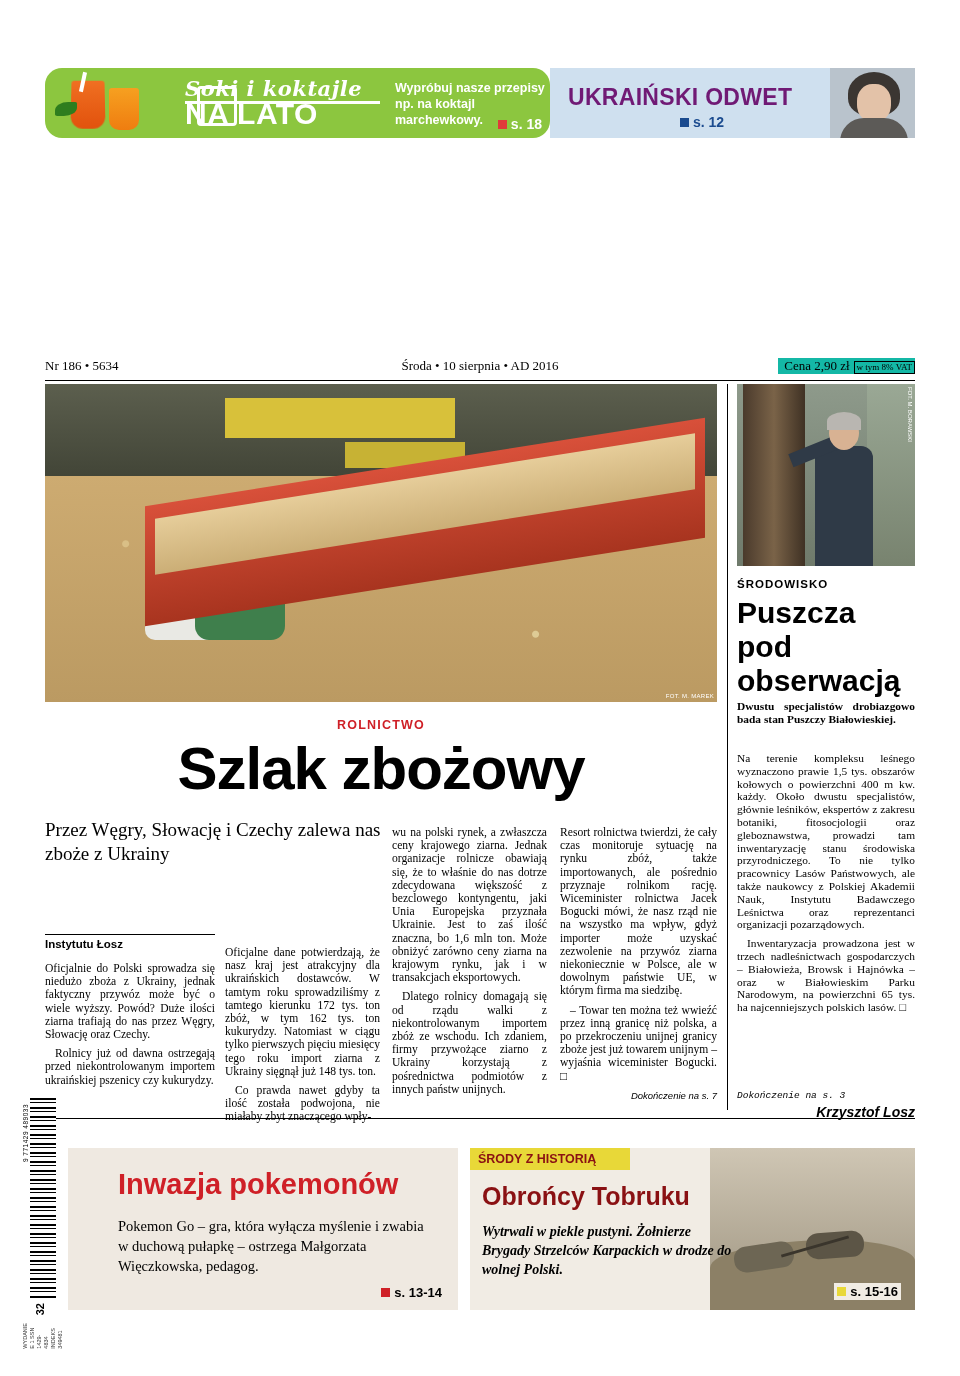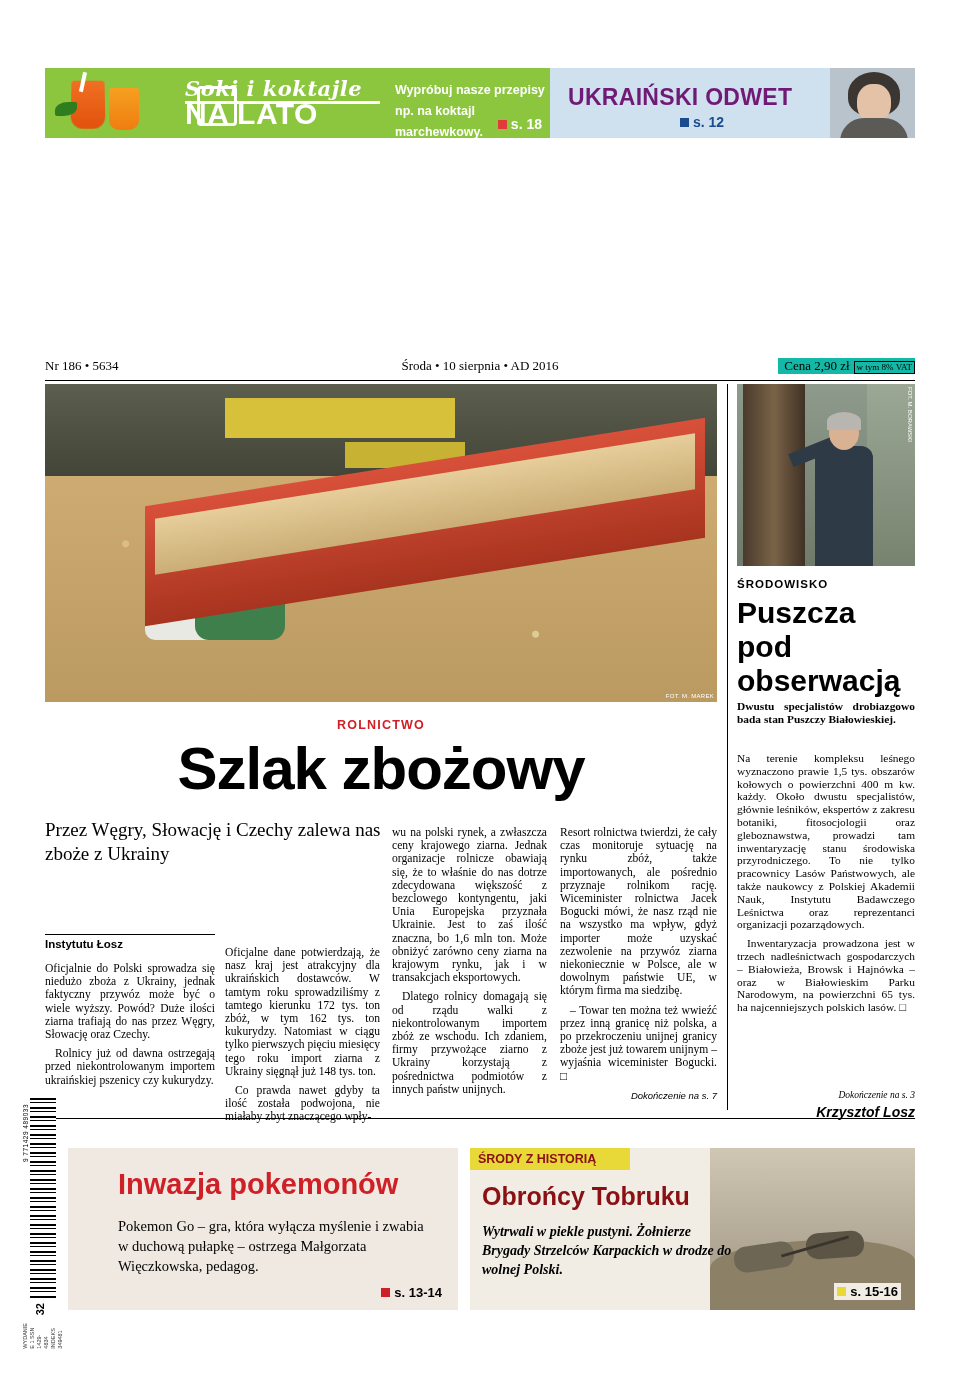--- a/index.html
+++ b/index.html
@@ -8,31 +8,31 @@
     background:#ffffff;
     font-family:"Liberation Serif", serif;
     color:#000;
     position:relative;
     overflow:hidden;
   }
   .page{position:relative;width:960px;height:1376px;}
 
   
   .promo{position:absolute;left:45px;top:68px;width:870px;height:70px;display:flex;}
-  .promo-left{width:505px;height:70px;background:#8cc63f;position:relative;display:flex;align-items:center;overflow:hidden;}
+  .promo-left{width:505px;height:70px;background:#8cc63f;position:relative;display:flex;align-items:center;overflow:hidden;border-radius:17px;}
   .juice-art{position:absolute;left:6px;top:4px;width:120px;height:62px;}
   .glass{position:absolute;left:20px;top:8px;width:34px;height:48px;background:linear-gradient(#f07022,#e2520d);border-radius:3px 3px 12px 12px;transform:perspective(40px) rotateX(3deg);}
   .glass2{position:absolute;left:58px;top:16px;width:30px;height:42px;background:linear-gradient(#f6a020,#ef7d10);border-radius:3px 3px 10px 10px;}
   .straw{position:absolute;left:30px;top:0px;width:4px;height:20px;background:#fff;transform:rotate(12deg);}
   .leaf{position:absolute;left:4px;top:30px;width:22px;height:14px;background:#2e7d1e;border-radius:60% 10% 60% 10%;}
   .promo-title{position:absolute;left:140px;top:8px;width:210px;color:#fff;}
   .promo-title .l1{font-family:"DejaVu Serif", serif;font-style:italic;font-size:21px;font-weight:bold;letter-spacing:.5px;}
   .promo-title .l2{font-family:"Liberation Sans", sans-serif;font-size:30px;font-weight:bold;letter-spacing:.5px;margin-top:-4px;}
   .promo-underline{position:absolute;left:140px;top:33px;width:195px;height:3px;background:#fff;}
-  .promo-txt{position:absolute;left:350px;top:12px;width:150px;color:#fff;font-family:"Liberation Sans", sans-serif;font-size:12.5px;line-height:21px;font-weight:bold;}
+  .promo-txt{position:absolute;left:350px;top:12px;width:150px;color:#fff;font-family:"Liberation Sans", sans-serif;font-size:12.5px;line-height:16px;font-weight:bold;}
   .promo-ico{width:34px;height:34px;border:3px solid #fff;border-radius:4px;position:absolute;left:152px;top:18px;}
   .promo-page{position:absolute;right:8px;bottom:6px;color:#fff;font-family:"Liberation Sans", sans-serif;font-weight:bold;font-size:14px;}
   .promo-page .mark{display:inline-block;width:9px;height:9px;background:#e03a3a;margin-right:4px;}
 
   .promo-right{width:365px;height:70px;background:#cfe0ef;position:relative;}
   .promo-right .head{position:absolute;left:18px;top:16px;font-family:"Liberation Sans", sans-serif;font-weight:bold;font-size:23px;color:#701a75;letter-spacing:.3px;}
   .promo-right .pg{position:absolute;left:130px;bottom:8px;font-family:"Liberation Sans", sans-serif;font-weight:bold;font-size:14px;color:#1b4b8f;}
   .promo-right .pg .mark{display:inline-block;width:9px;height:9px;background:#1b4b8f;margin-right:4px;}
   .portrait{position:absolute;right:0;top:0;width:85px;height:70px;background:#b9c3cc;overflow:hidden;}
   .portrait .hair{position:absolute;left:18px;top:4px;width:52px;height:44px;background:#3b3632;border-radius:50% 50% 40% 40%;}
@@ -96,21 +96,21 @@
   .man-hair{position:absolute;left:90px;top:28px;width:34px;height:18px;background:#b9b6b1;border-radius:50% 50% 0 0;}
   .man-arm{position:absolute;left:52px;top:60px;width:52px;height:14px;background:#2f3a47;transform:rotate(-22deg);}
   .forest{position:absolute;left:130px;top:0;width:48px;height:182px;background:linear-gradient(#9aa895,#78836f);}
   .sidephoto .cred{position:absolute;right:2px;top:58px;font-family:"Liberation Sans", sans-serif;font-size:6px;color:#fff;transform:rotate(90deg);transform-origin:right top;}
 
   .side-kicker{position:absolute;left:737px;top:578px;font-family:"Liberation Sans", sans-serif;font-weight:bold;font-size:11.5px;letter-spacing:1px;}
   .side-head{position:absolute;left:737px;top:596px;width:180px;font-family:"Liberation Sans", sans-serif;font-weight:bold;font-size:30px;line-height:34px;}
   .side-lead{position:absolute;left:737px;top:700px;width:178px;font-family:"Liberation Serif", serif;font-weight:bold;font-size:11.4px;line-height:12.6px;text-align:justify;}
   .side-body{position:absolute;left:737px;top:752px;width:178px;font-family:"Liberation Serif", serif;font-size:11.4px;line-height:12.8px;text-align:justify;}
   .side-body p{margin:0 0 6px 0;text-indent:10px;}
-  .side-cont{position:absolute;left:737px;top:1090px;width:178px;text-align:right;font-family:Liberation Serif, serif;font-size:9.5px;font-style:italic;}
+  .side-cont{position:absolute;left:737px;top:1090px;width:178px;font-family:Liberation Mono, monospace;font-size:9.5px;font-style:italic;}
   .side-author{position:absolute;left:737px;top:1104px;width:178px;text-align:right;font-family:"Liberation Sans", sans-serif;font-size:14px;font-weight:bold;font-style:italic;}
 
   
   .botrule{position:absolute;left:45px;top:1118px;width:870px;height:1px;background:#000;}
   .box1{position:absolute;left:68px;top:1148px;width:390px;height:162px;background:#efe9e1;}
   .box1 h3{margin:0;position:absolute;left:50px;top:20px;font-family:"Liberation Sans", sans-serif;font-size:29px;font-weight:bold;color:#cf2027;}
   .box1 p{position:absolute;left:50px;top:68px;width:310px;margin:0;font-family:"Liberation Serif", serif;font-size:14.5px;line-height:20px;}
   .box1 .pg{position:absolute;right:16px;bottom:10px;font-family:"Liberation Sans", sans-serif;font-size:13px;font-weight:bold;}
   .box1 .pg .mark{display:inline-block;width:9px;height:9px;background:#cf2027;margin-right:4px;}
 

